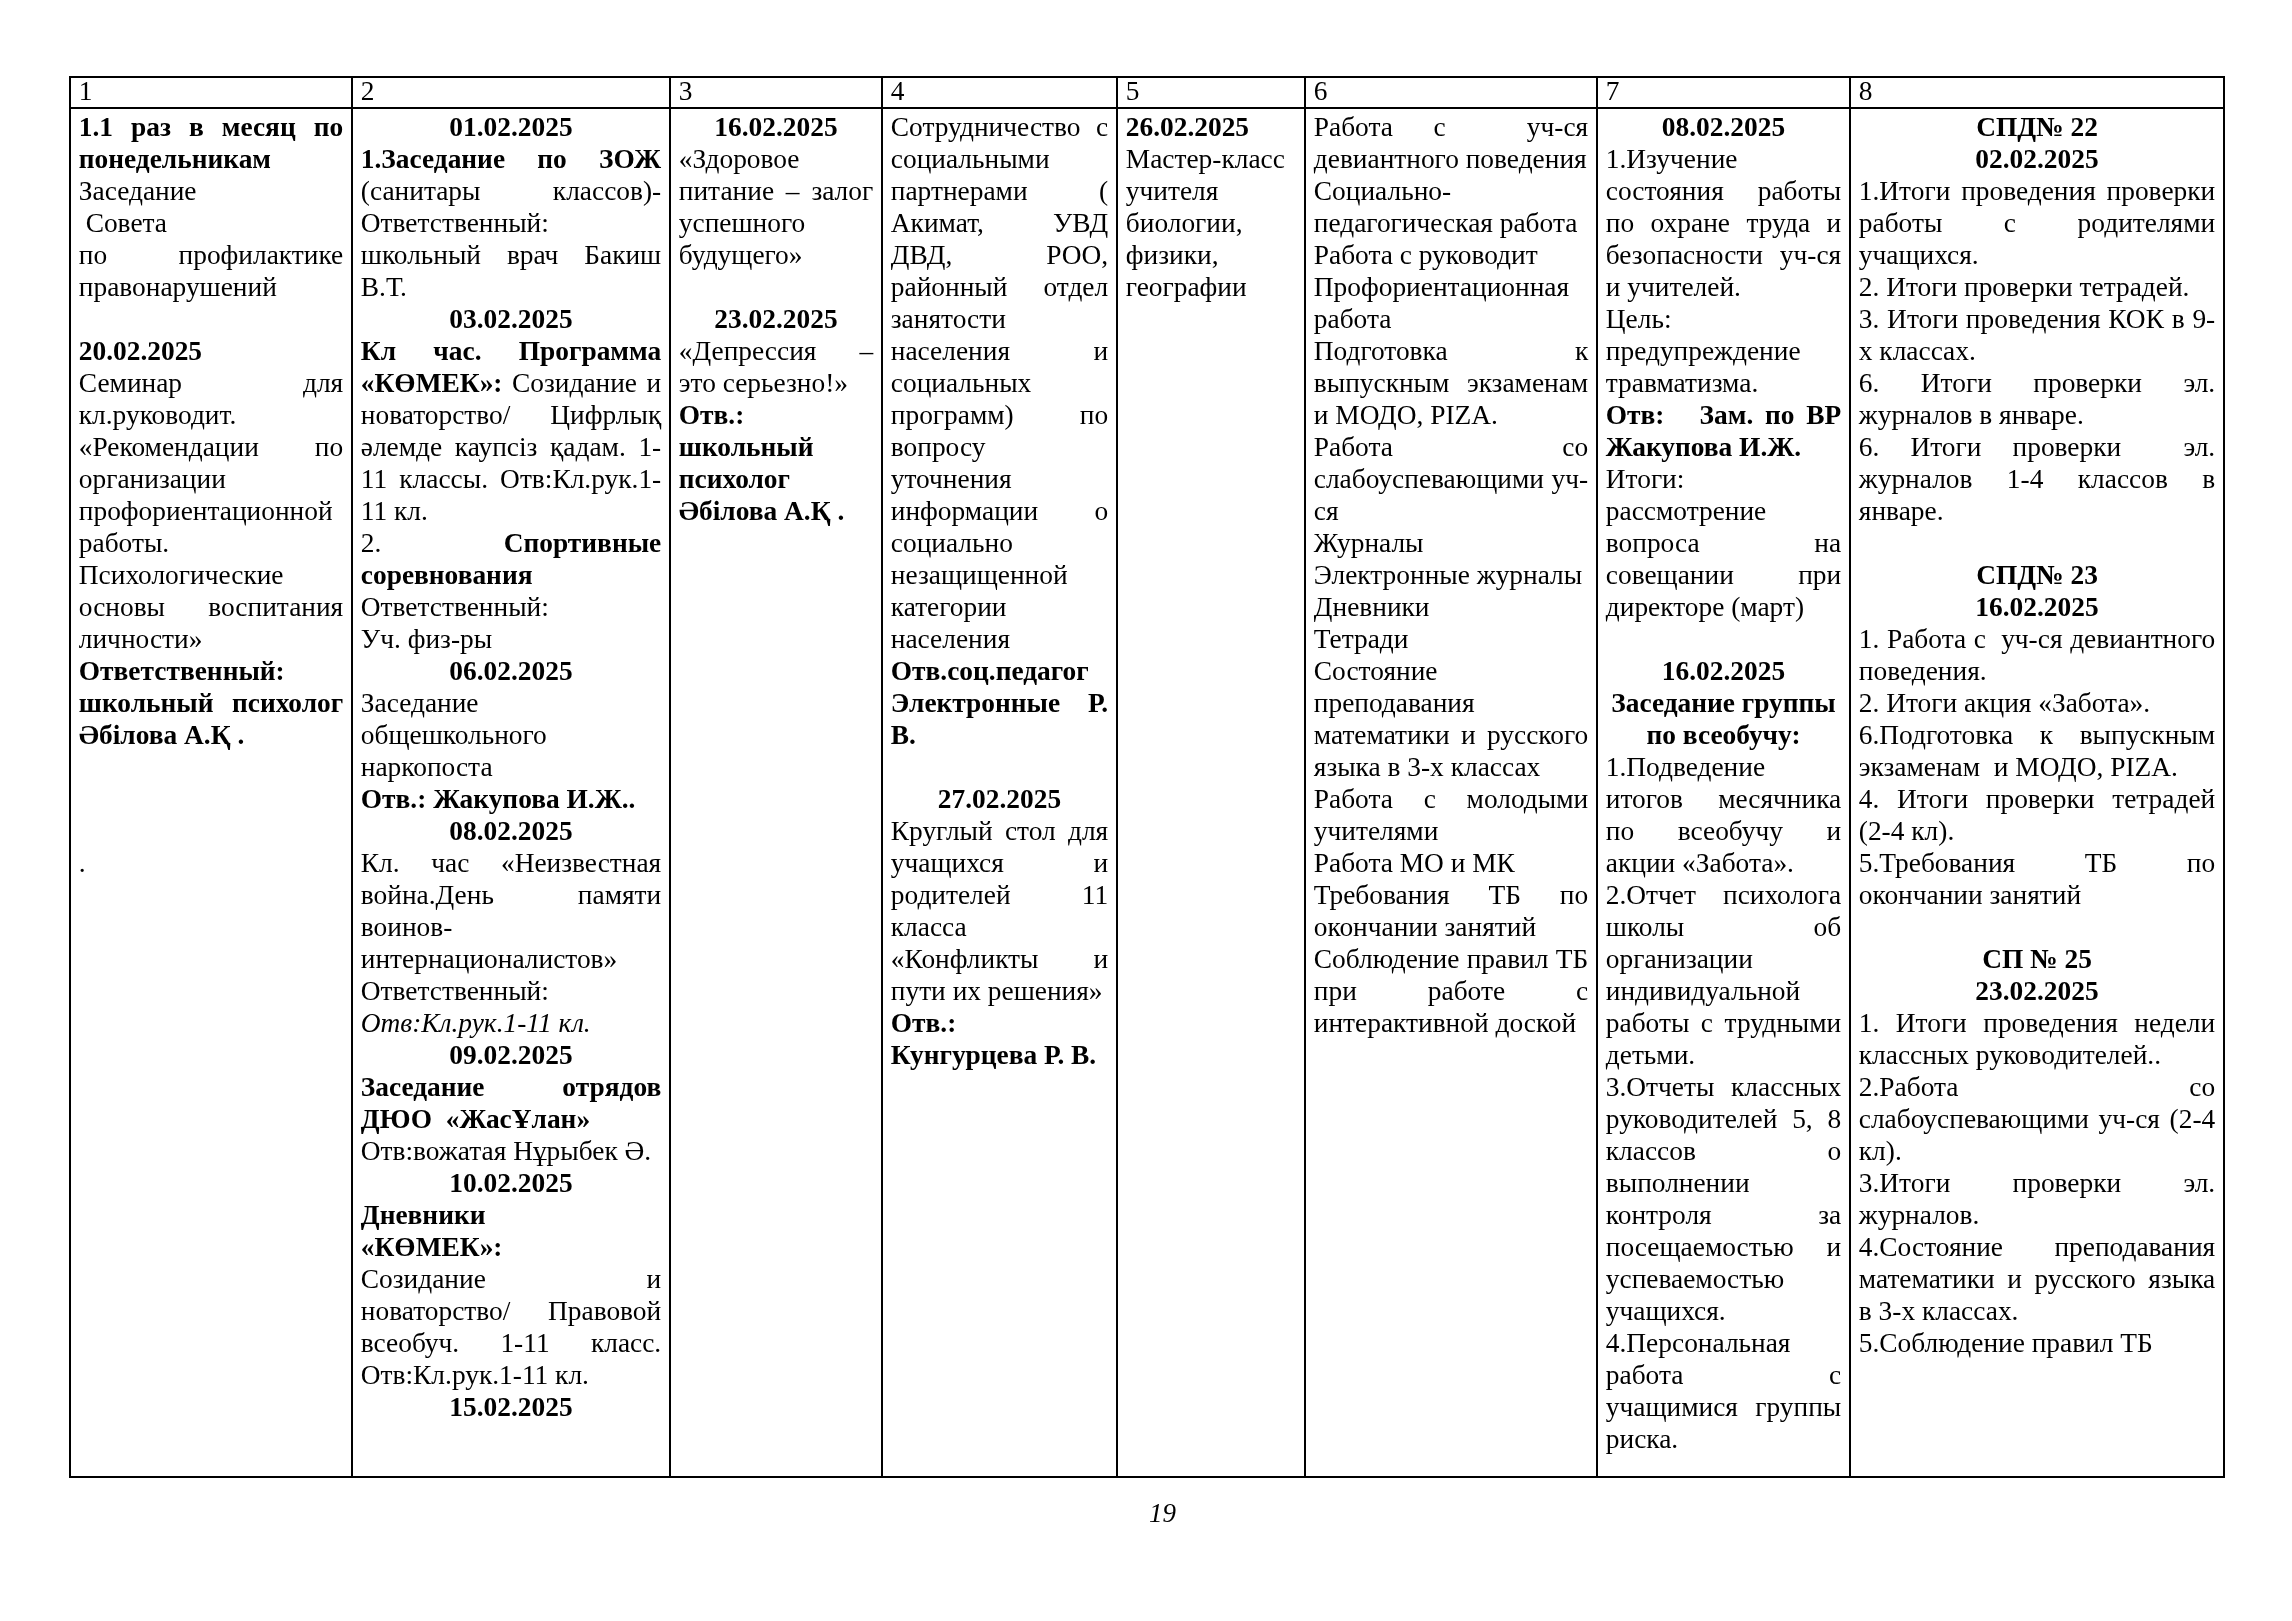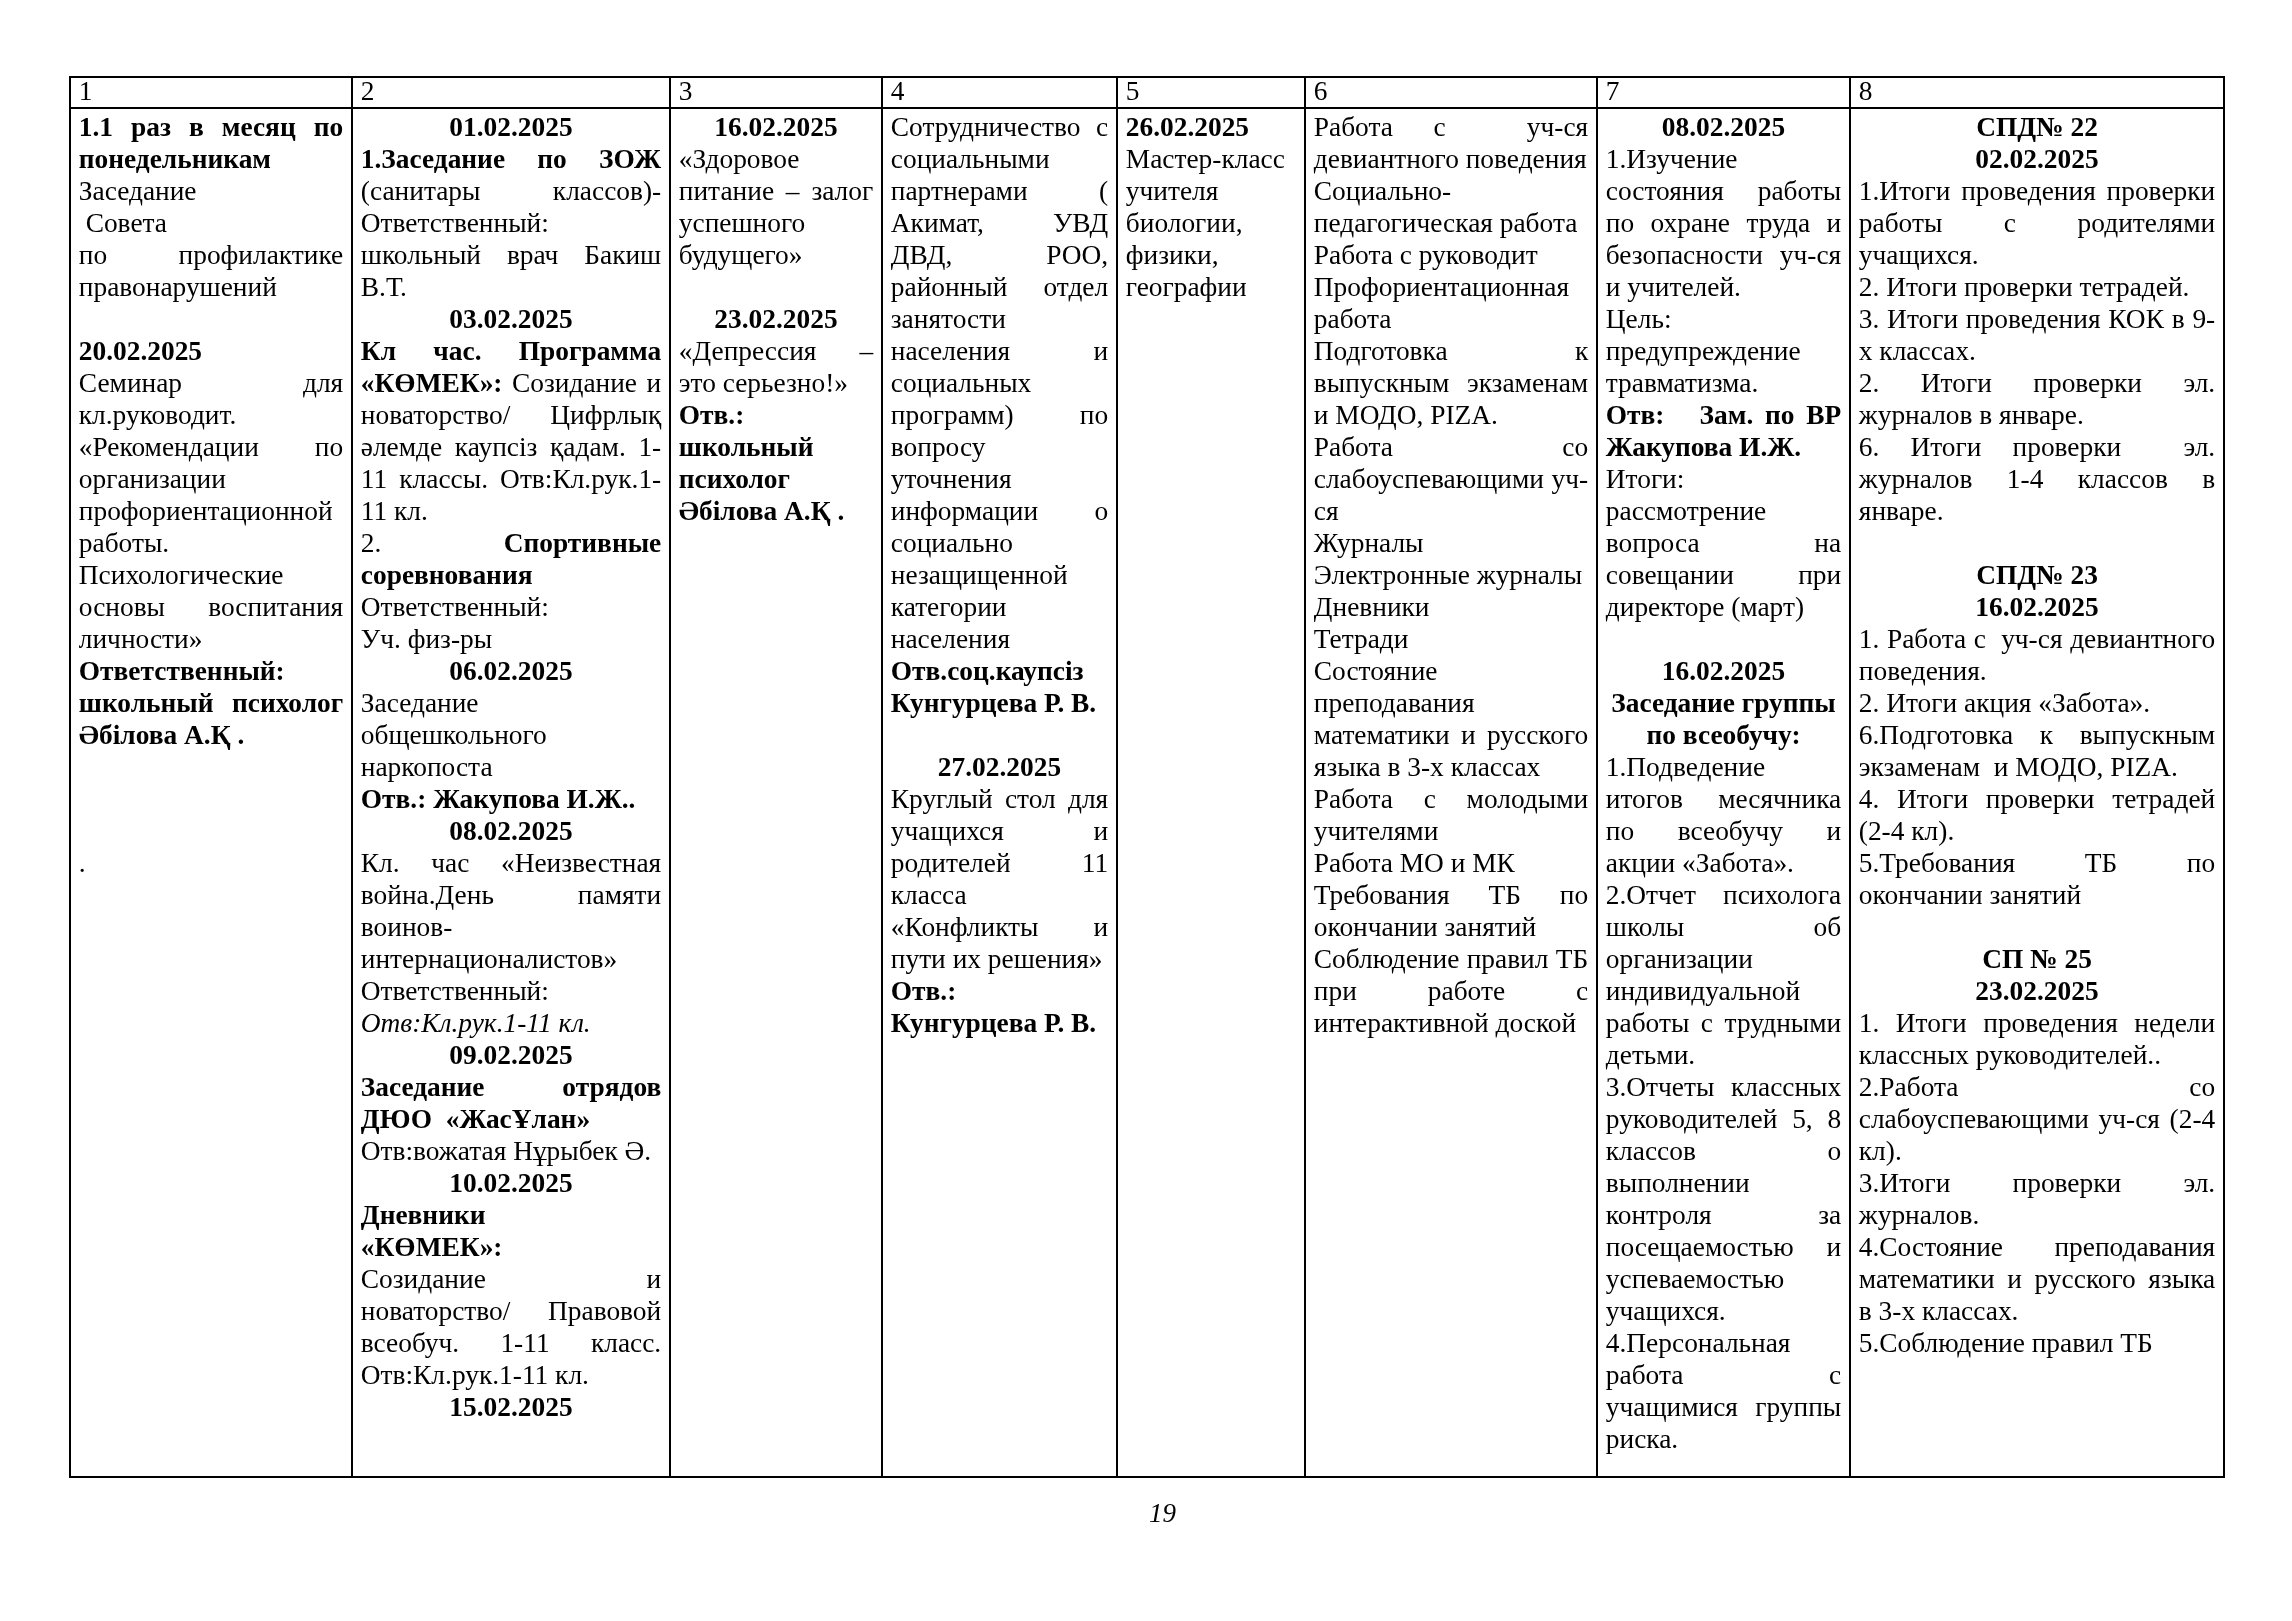--- a/index.html
+++ b/index.html
@@ -111,21 +111,21 @@
         <td>
             <p class="para center"><span class="b">16.02.2025</span></p>
             <p class="para"><span>«Здоровое питание – залог успешного будущего»</span></p>
             <p class="para">&nbsp;</p>
             <p class="para center"><span class="b">23.02.2025</span></p>
             <p class="para"><span>«Депрессия – это серьезно!»</span></p>
             <p class="para"><span class="b">Отв.: школьный психолог Әбілова А.Қ .</span></p>
           </td>
         <td>
             <p class="para"><span>Сотрудничество с социальными партнерами ( Акимат, УВД ДВД, РОО, районный отдел занятости населения и социальных программ) по вопросу уточнения информации о социально незащищенной категории населения</span></p>
-            <p class="para"><span class="b">Отв.соц.каупсіз Кунгурцева Р. В.</span></p>
+            <p class="para"><span class="b">Отв.соц.педагог Электронные Р. В.</span></p>
             <p class="para">&nbsp;</p>
             <p class="para center"><span class="b">27.02.2025</span></p>
             <p class="para"><span>Круглый стол для учащихся и родителей 11 класса «Конфликты и пути их решения»</span></p>
             <p class="para"><span class="b">Отв.: Кунгурцева Р. В.</span></p>
           </td>
         <td>
             <p class="para"><span class="b">26.02.2025</span></p>
             <p class="para"><span>Мастер-класс учителя биологии, физики, географии</span></p>
           </td>
         <td>
@@ -158,21 +158,21 @@
             <p class="para"><span>2.Отчет психолога школы об организации индивидуальной работы с трудными детьми.</span></p>
             <p class="para"><span>3.Отчеты классных руководителей 5, 8 классов о выполнении контроля за посещаемостью и успеваемостью учащихся.</span></p>
             <p class="para"><span>4.Персональная работа с учащимися группы риска.</span></p>
           </td>
         <td>
             <p class="para center"><span class="b">СПД№ 22</span></p>
             <p class="para center"><span class="b">02.02.2025</span></p>
             <p class="para"><span>1.Итоги проведения проверки работы с родителями учащихся.</span></p>
             <p class="para"><span>2. Итоги проверки тетрадей.</span></p>
             <p class="para"><span>3. Итоги проведения КОК в 9-х классах.</span></p>
-            <p class="para"><span>2. Итоги проверки эл. журналов в январе.</span></p>
+            <p class="para"><span>6. Итоги проверки эл. журналов в январе.</span></p>
             <p class="para"><span>6. Итоги проверки  эл. журналов 1-4 классов в январе.</span></p>
             <p class="para">&nbsp;</p>
             <p class="para center"><span class="b">СПД№ 23</span></p>
             <p class="para center"><span class="b">16.02.2025</span></p>
             <p class="para"><span>1. Работа с  уч-ся девиантного поведения.</span></p>
             <p class="para"><span>2. Итоги акция «Забота».</span></p>
             <p class="para"><span>6.Подготовка к выпускным экзаменам  и МОДО, PIZA.</span></p>
             <p class="para"><span>4. Итоги проверки тетрадей (2-4 кл).</span></p>
             <p class="para"><span>5.Требования ТБ по окончании занятий</span></p>
             <p class="para">&nbsp;</p>

